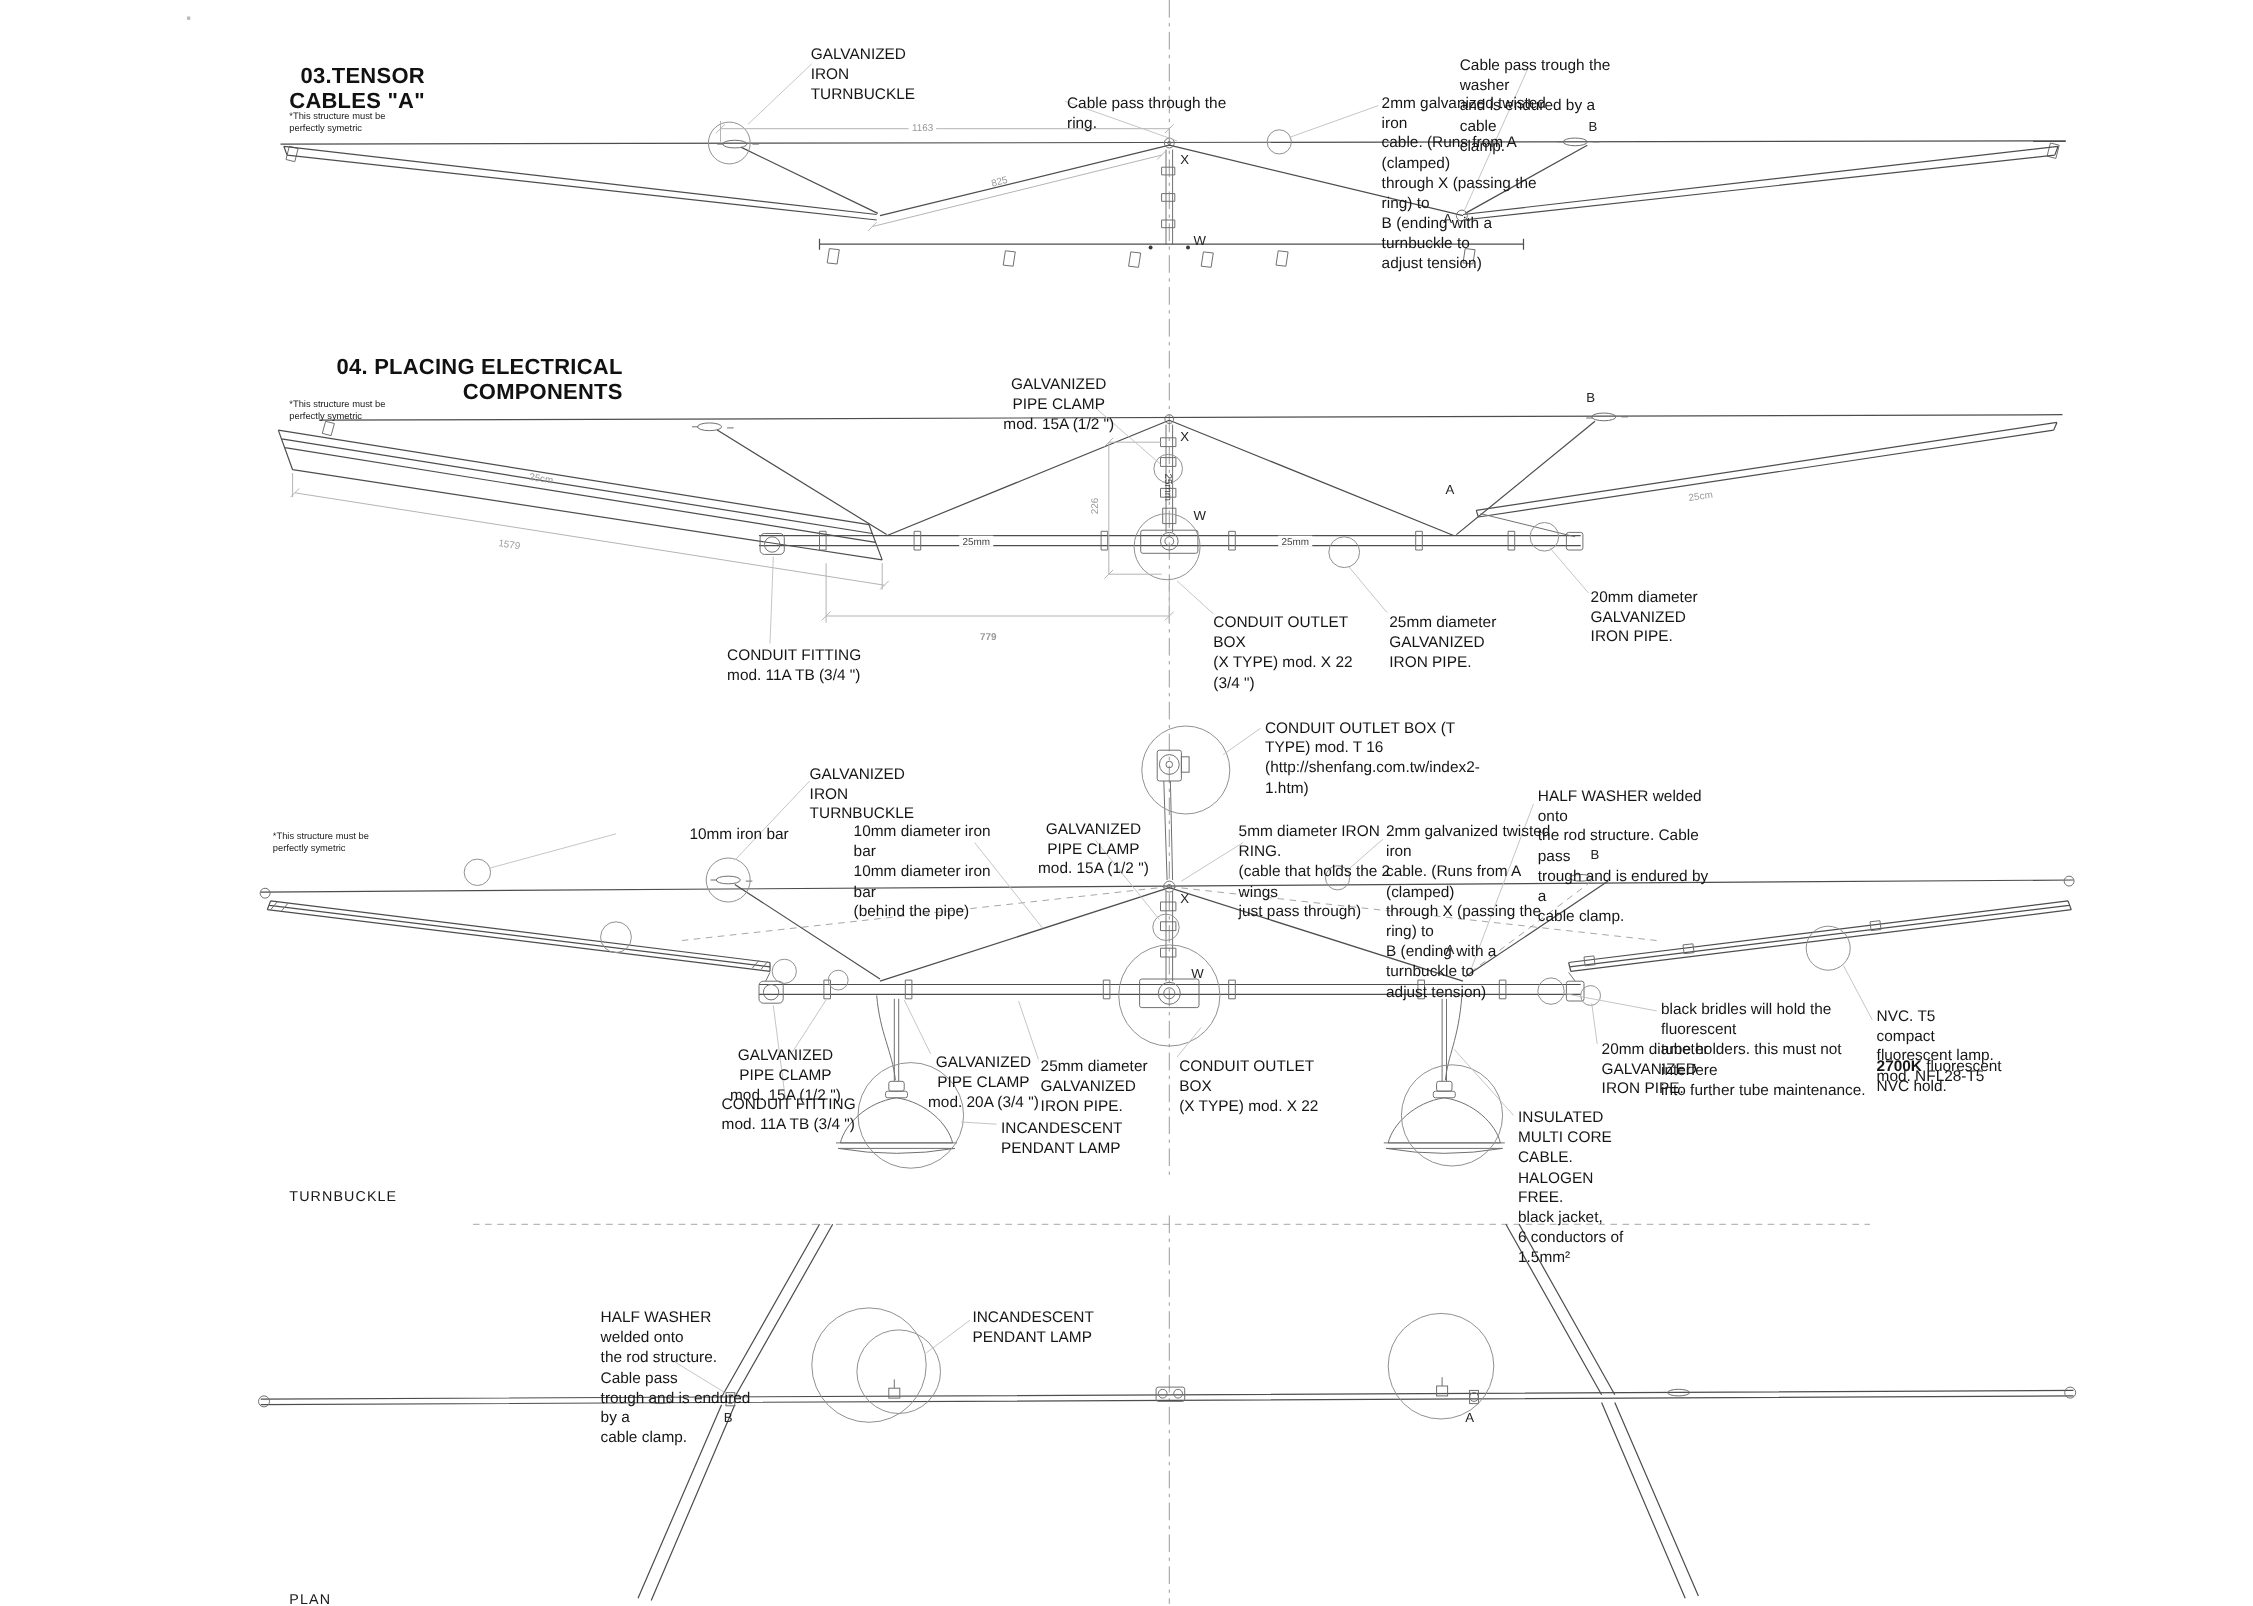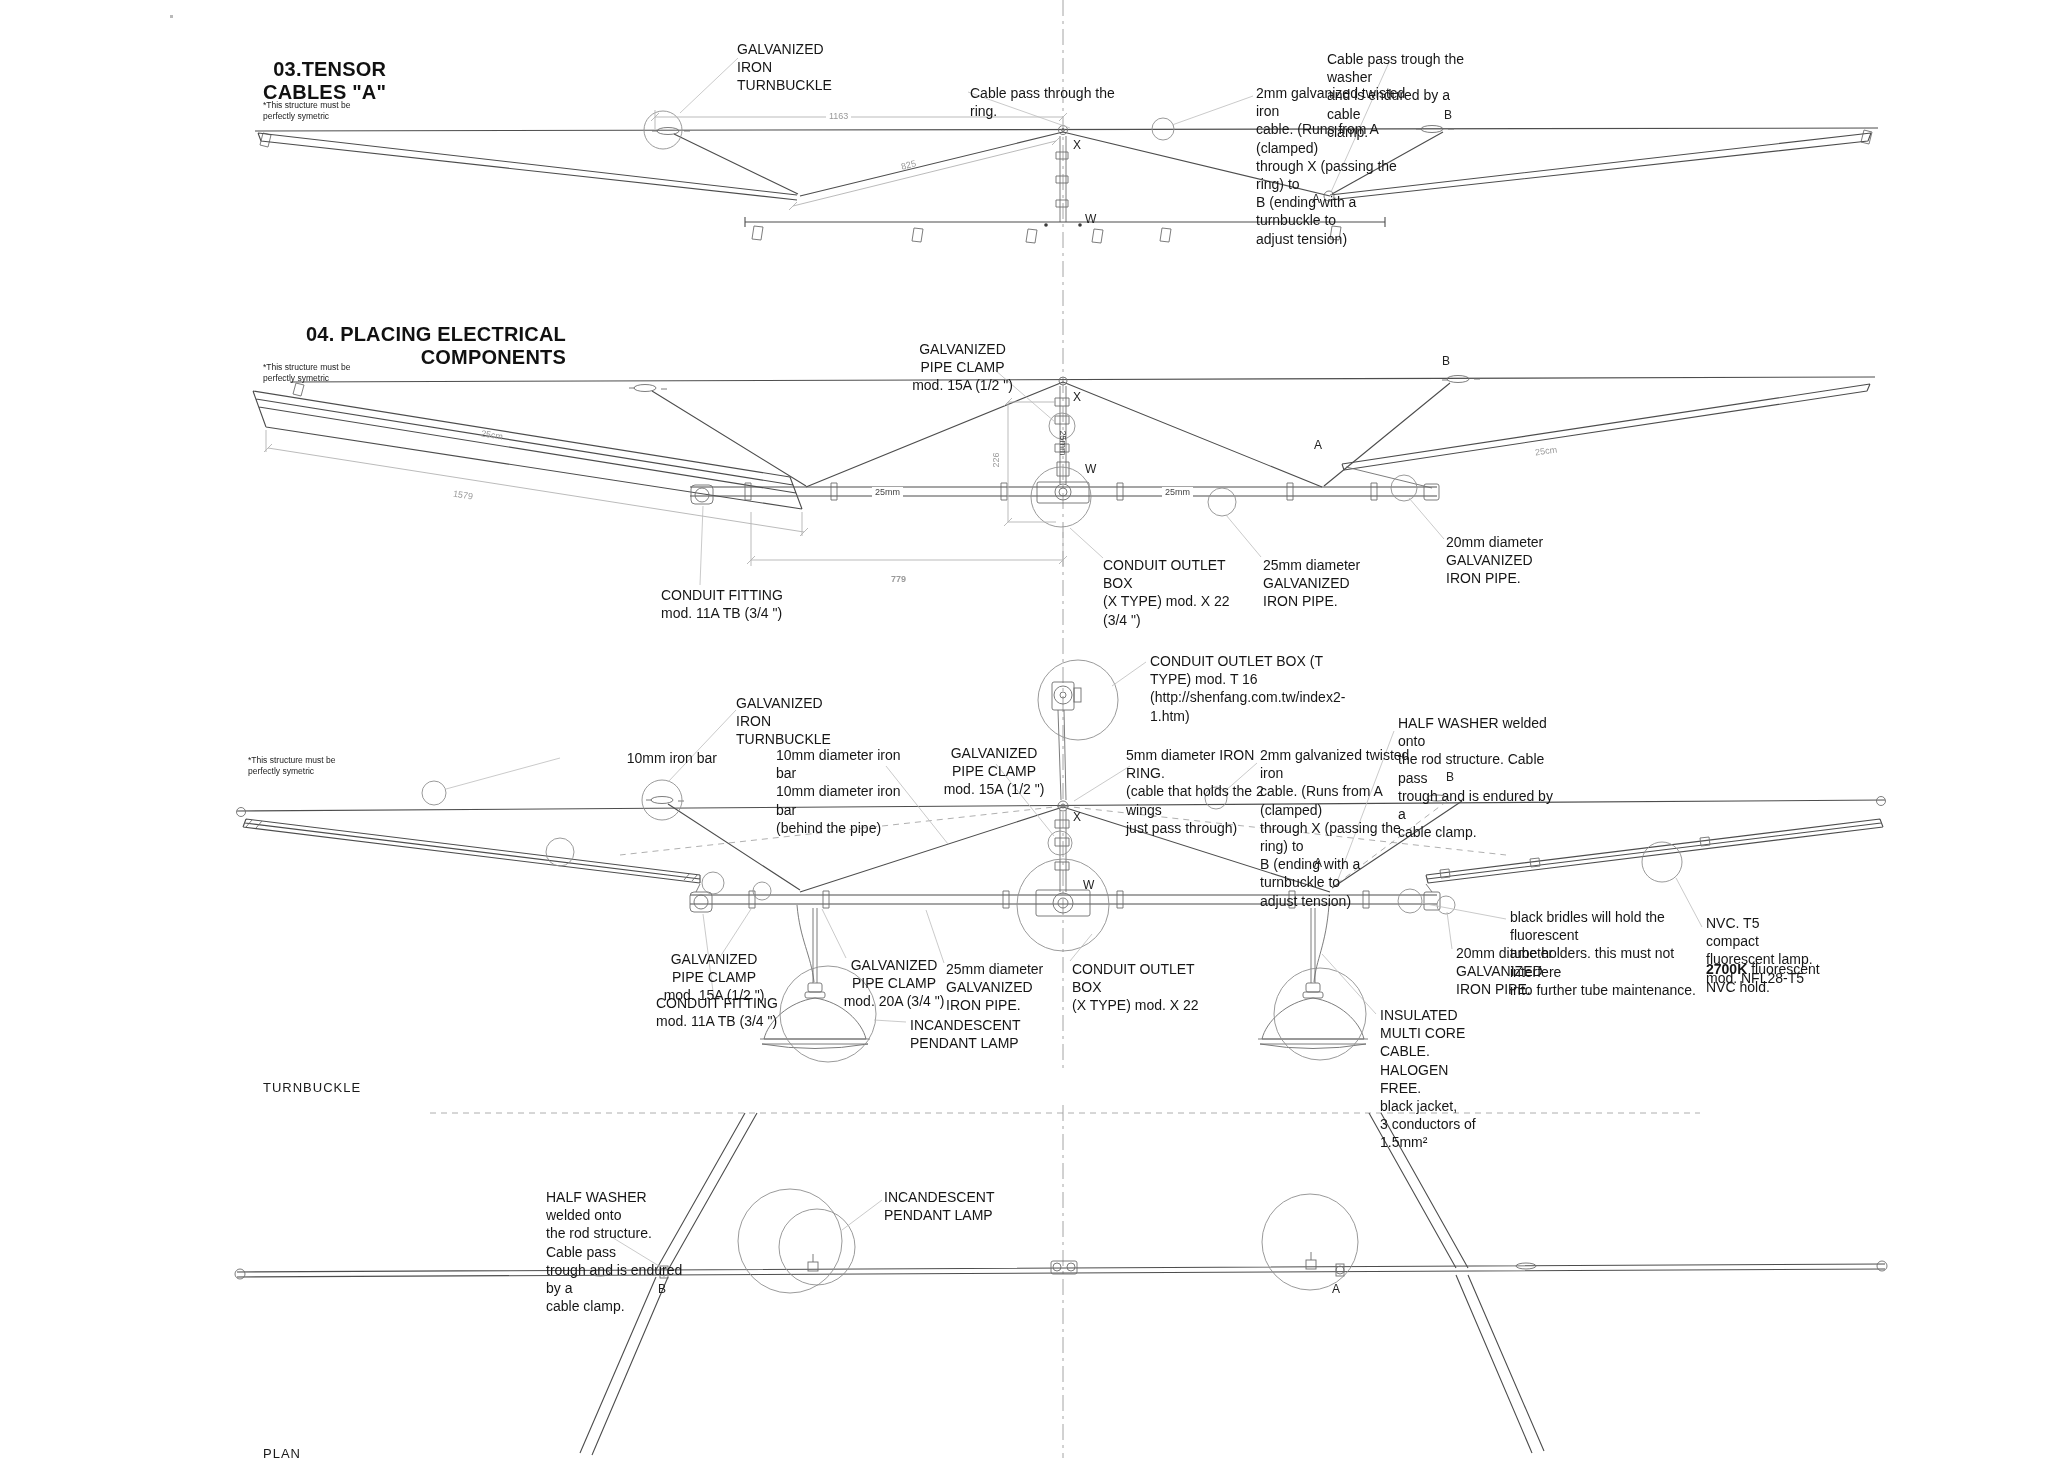--- a/index.html
+++ b/index.html
@@ -283,21 +283,21 @@
 <div class="lbl" style="left:1706px;top:960px;width:115px;"><span class="b">2700K</span><span> fluorescent
 NVC hold.</span></div>
 <div class="lbl" style="left:1456px;top:944px;width:100px;">20mm diameter
 GALVANIZED
 IRON PIPE.</div>
 <div class="lbl" style="left:1380px;top:1006px;width:100px;">INSULATED
 MULTI CORE
 CABLE.
 HALOGEN FREE.
 black jacket,
-3 conductors of
+6 conductors of
 1.5mm²</div>
 <div class="lbl" style="left:1072px;top:960px;width:140px;">CONDUIT OUTLET BOX
 (X TYPE) mod. X 22</div>
 <div class="lbl" style="left:946px;top:960px;width:100px;">25mm diameter
 GALVANIZED
 IRON PIPE.</div>
 <div class="lbl ctr" style="left:840px;top:956px;width:108px;">GALVANIZED
 PIPE CLAMP
 mod. 20A (3/4 ")</div>
 <div class="lbl ctr" style="left:660px;top:950px;width:108px;">GALVANIZED

